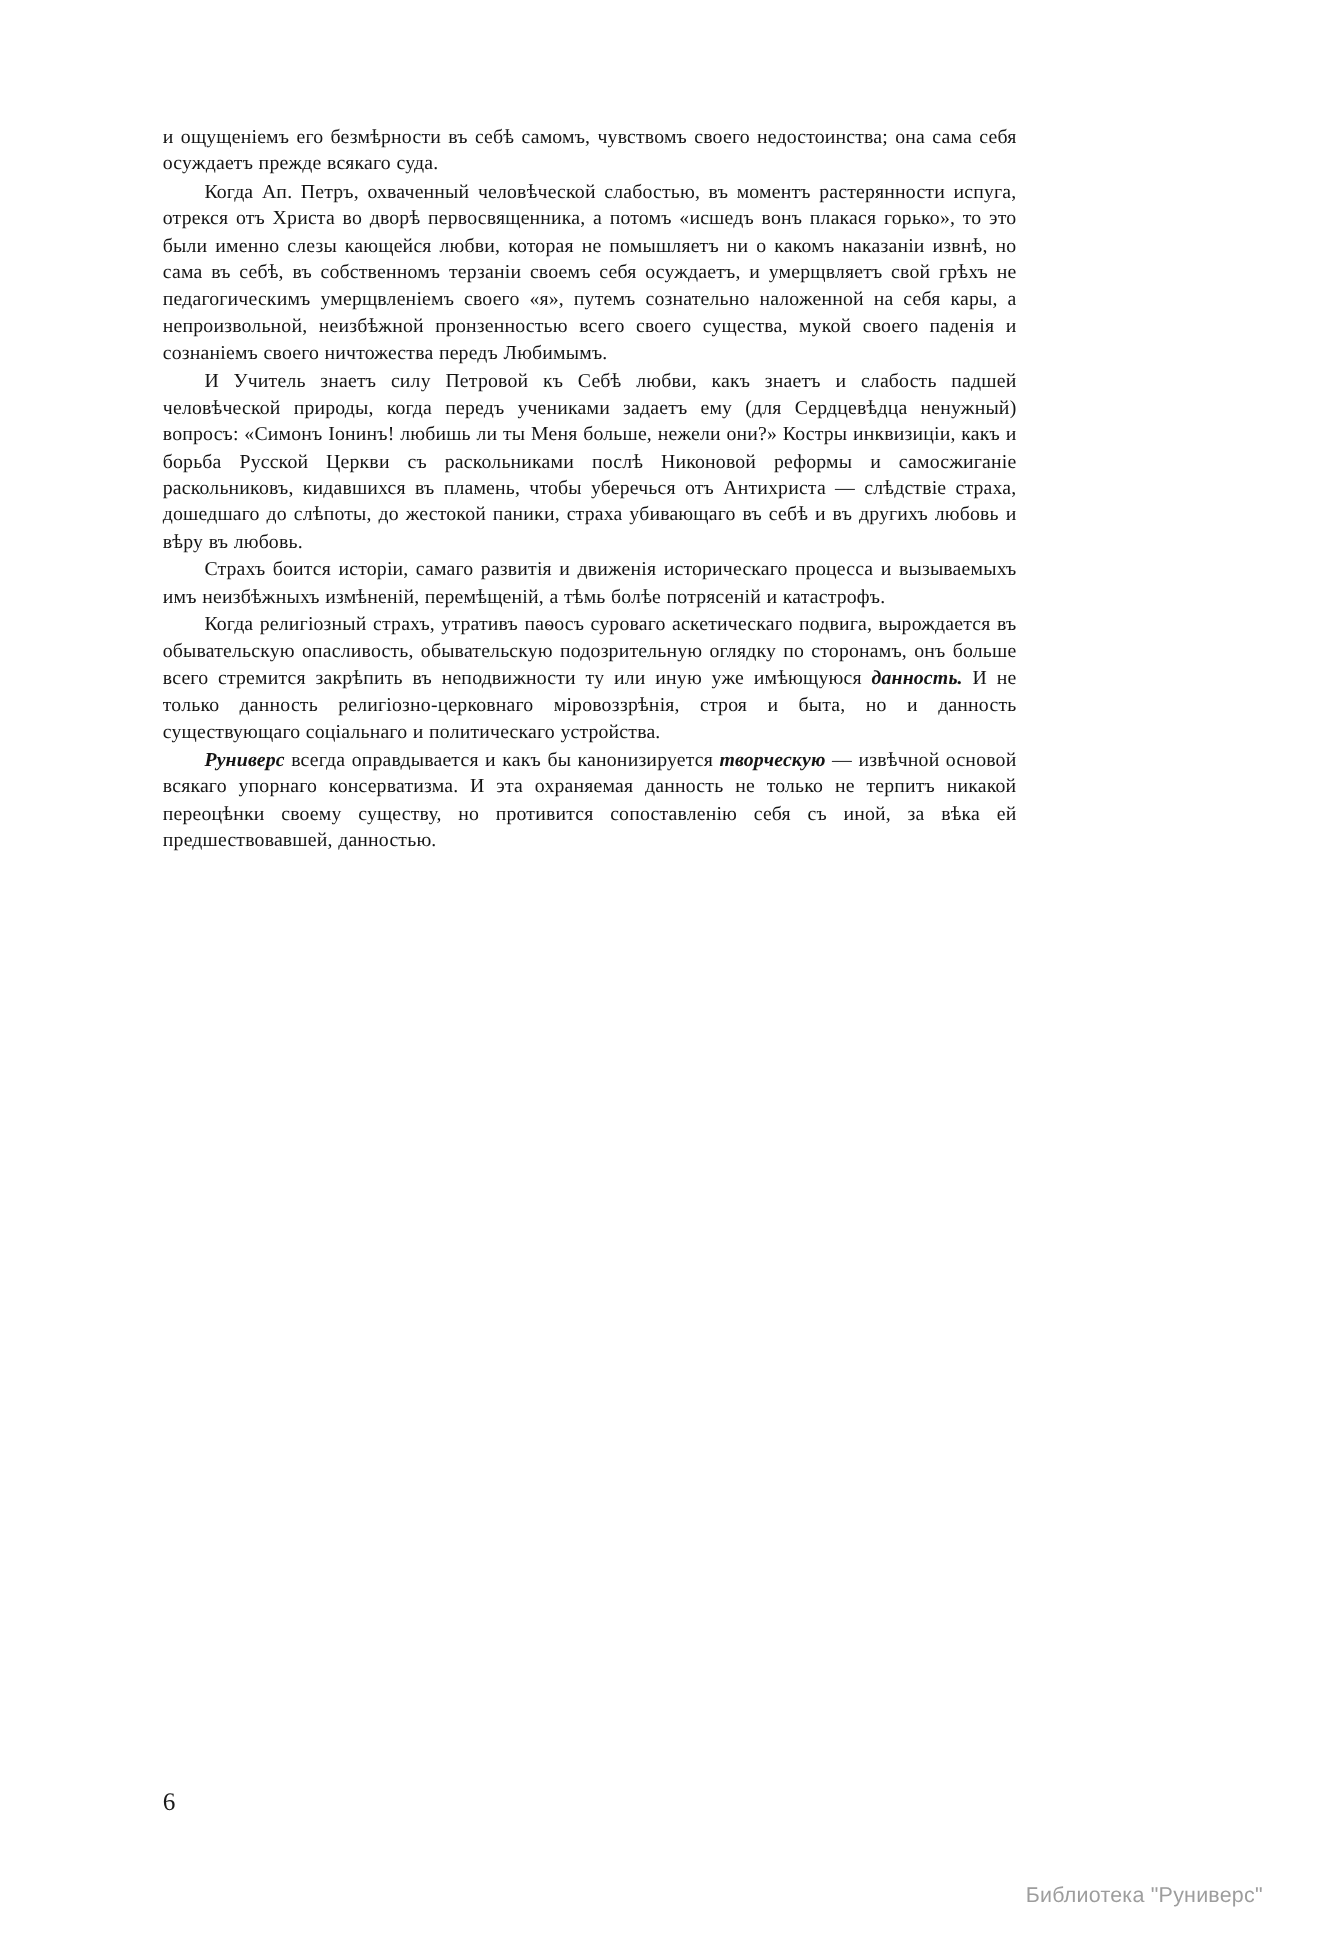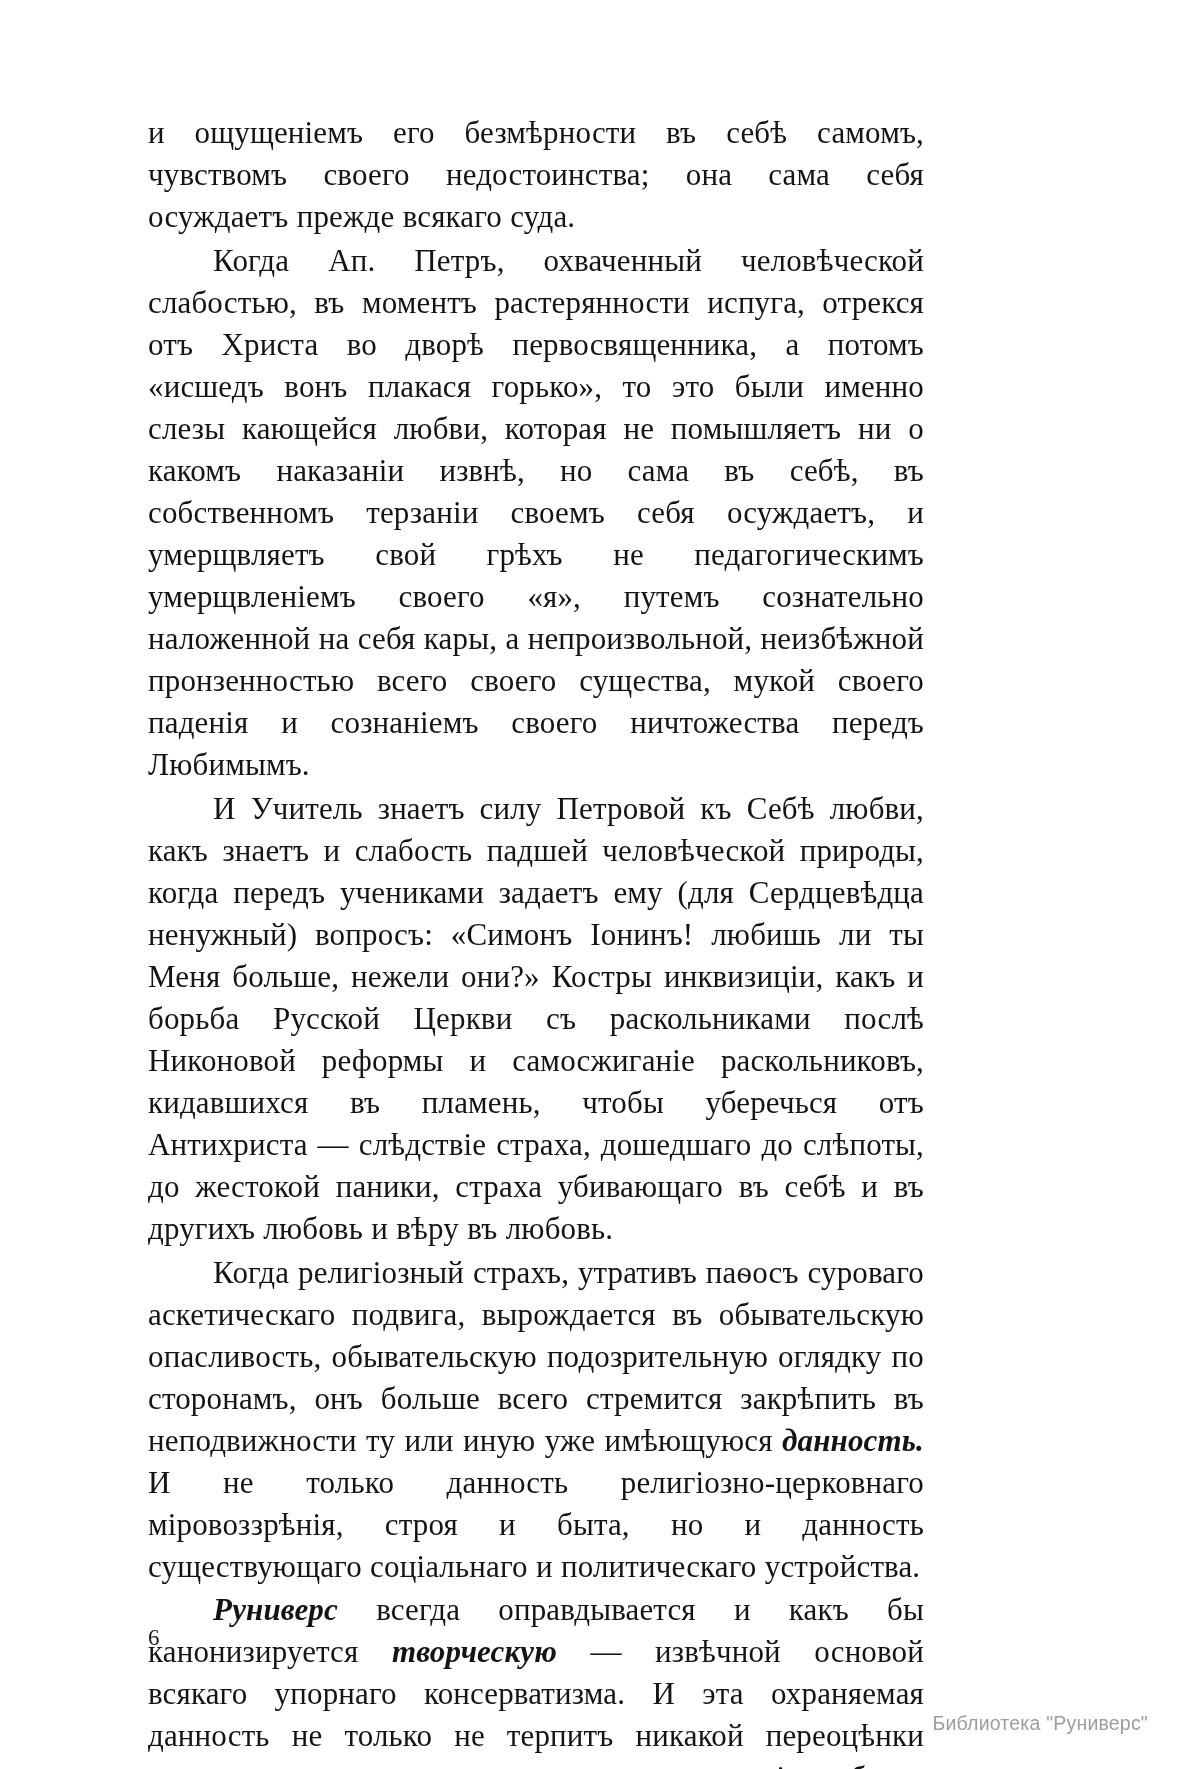--- a/index.html
+++ b/index.html
@@ -18,21 +18,21 @@
     overflow: hidden;
   }
   .text-column {
     position: absolute;
     left: 148px;
     top: 112px;
     width: 792px;
   }
   .para {
     margin: 0 16px 0.06em 0;
-    font-size: 31px;
+    font-size: 18px;
     line-height: 1.355;
     text-align: justify;
     text-justify: inter-word;
     letter-spacing: 0.15px;
     word-spacing: 0.4px;
     color: #141414;
   }
   .para.indent {
     text-indent: 2.1em;
   }
@@ -60,20 +60,21 @@
 </style>
 </head>
 <body>
 
 <div class="page">
 
   <div class="text-column">
     <p class="para">и ощущеніемъ его безмѣрности въ себѣ самомъ, чувствомъ своего недостоинства; она сама себя осуждаетъ прежде всякаго суда.</p>
     <p class="para indent">Когда Ап. Петръ, охваченный человѣческой слабостью, въ моментъ растерянности испуга, отрекся отъ Христа во дворѣ первосвященника, а потомъ «исшедъ вонъ плакася горько», то это были именно слезы кающейся любви, которая не помышляетъ ни о какомъ наказаніи извнѣ, но сама въ себѣ, въ собственномъ терзаніи своемъ себя осуждаетъ, и умерщвляетъ свой грѣхъ не педагогическимъ умерщвленіемъ своего «я», путемъ сознательно наложенной на себя кары, а непроизвольной, неизбѣжной пронзенностью всего своего существа, мукой своего паденія и сознаніемъ своего ничтожества передъ Любимымъ.</p>
     <p class="para indent">И Учитель знаетъ силу Петровой къ Себѣ любви, какъ знаетъ и слабость падшей человѣческой природы, когда передъ учениками задаетъ ему (для Сердцевѣдца ненужный) вопросъ: «Симонъ Іонинъ! любишь ли ты Меня больше, нежели они?» Костры инквизиціи, какъ и борьба Русской Церкви съ раскольниками послѣ Никоновой реформы и самосжиганіе раскольниковъ, кидавшихся въ пламень, чтобы уберечься отъ Антихриста — слѣдствіе страха, дошедшаго до слѣпоты, до жестокой паники, страха убивающаго въ себѣ и въ другихъ любовь и вѣру въ любовь.</p>
+    <p class="para indent">Страхъ боится исторіи, самаго развитія и движенія историческаго процесса и вызываемыхъ имъ неизбѣжныхъ измѣненій, перемѣщеній, а тѣмь болѣе потрясеній и катастрофъ.</p>
     <p class="para indent">Когда религіозный страхъ, утративъ паѳосъ суроваго аскетическаго подвига, вырождается въ обывательскую опасливость, обывательскую подозрительную оглядку по сторонамъ, онъ больше всего стремится закрѣпить въ неподвижности ту или иную уже имѣющуюся <b>данность.</b> И не только данность религіозно-церковнаго міровоззрѣнія, строя и быта, но и данность существующаго соціальнаго и политическаго устройства.</p>
     <p class="para indent"><b>Руниверс</b> всегда оправдывается и какъ бы канонизируется <b>творческую</b> — извѣчной основой всякаго упорнаго консерватизма. И эта охраняемая данность не только не терпитъ никакой переоцѣнки своему существу, но противится сопоставленію себя съ иной, за вѣка ей предшествовавшей, данностью.</p>
   </div>
 
   <div class="page-number">6</div>
 
   <div class="watermark">Библиотека "Руниверс"</div>
 
 </div>
 

